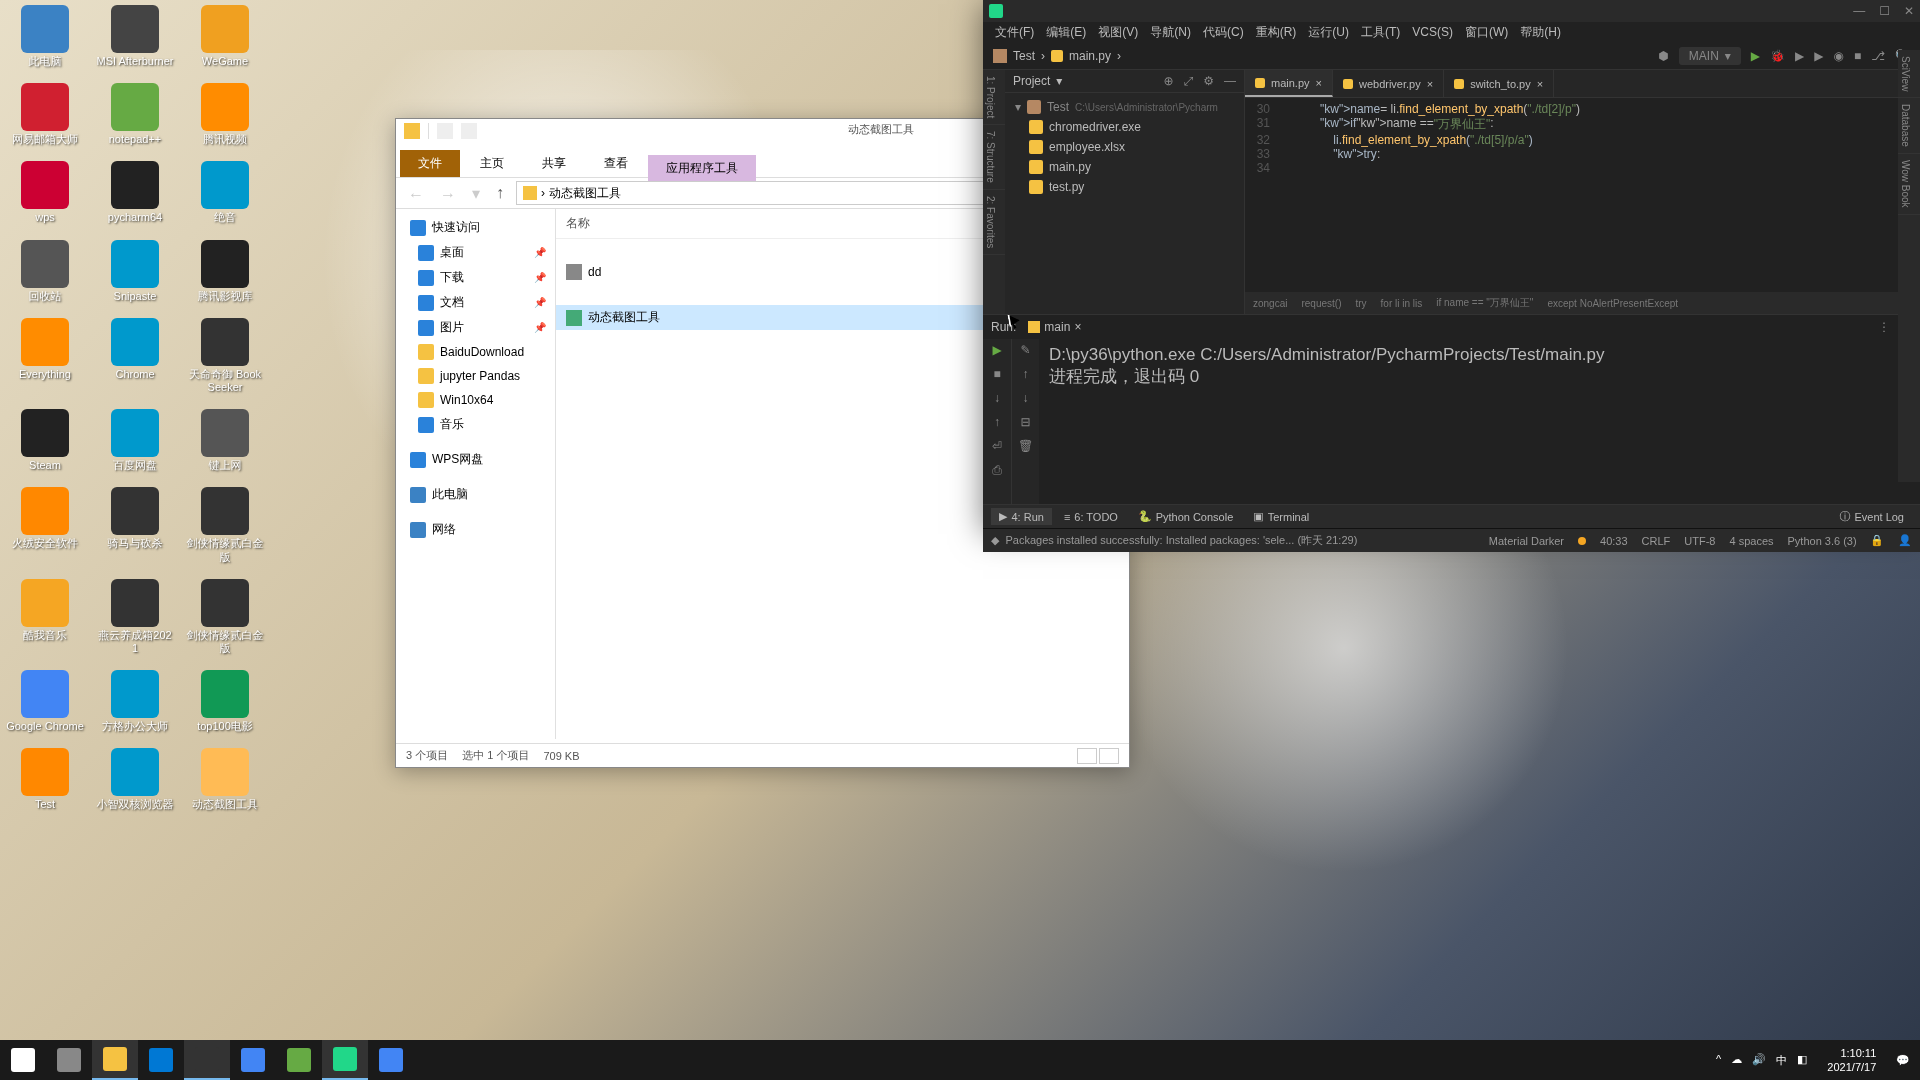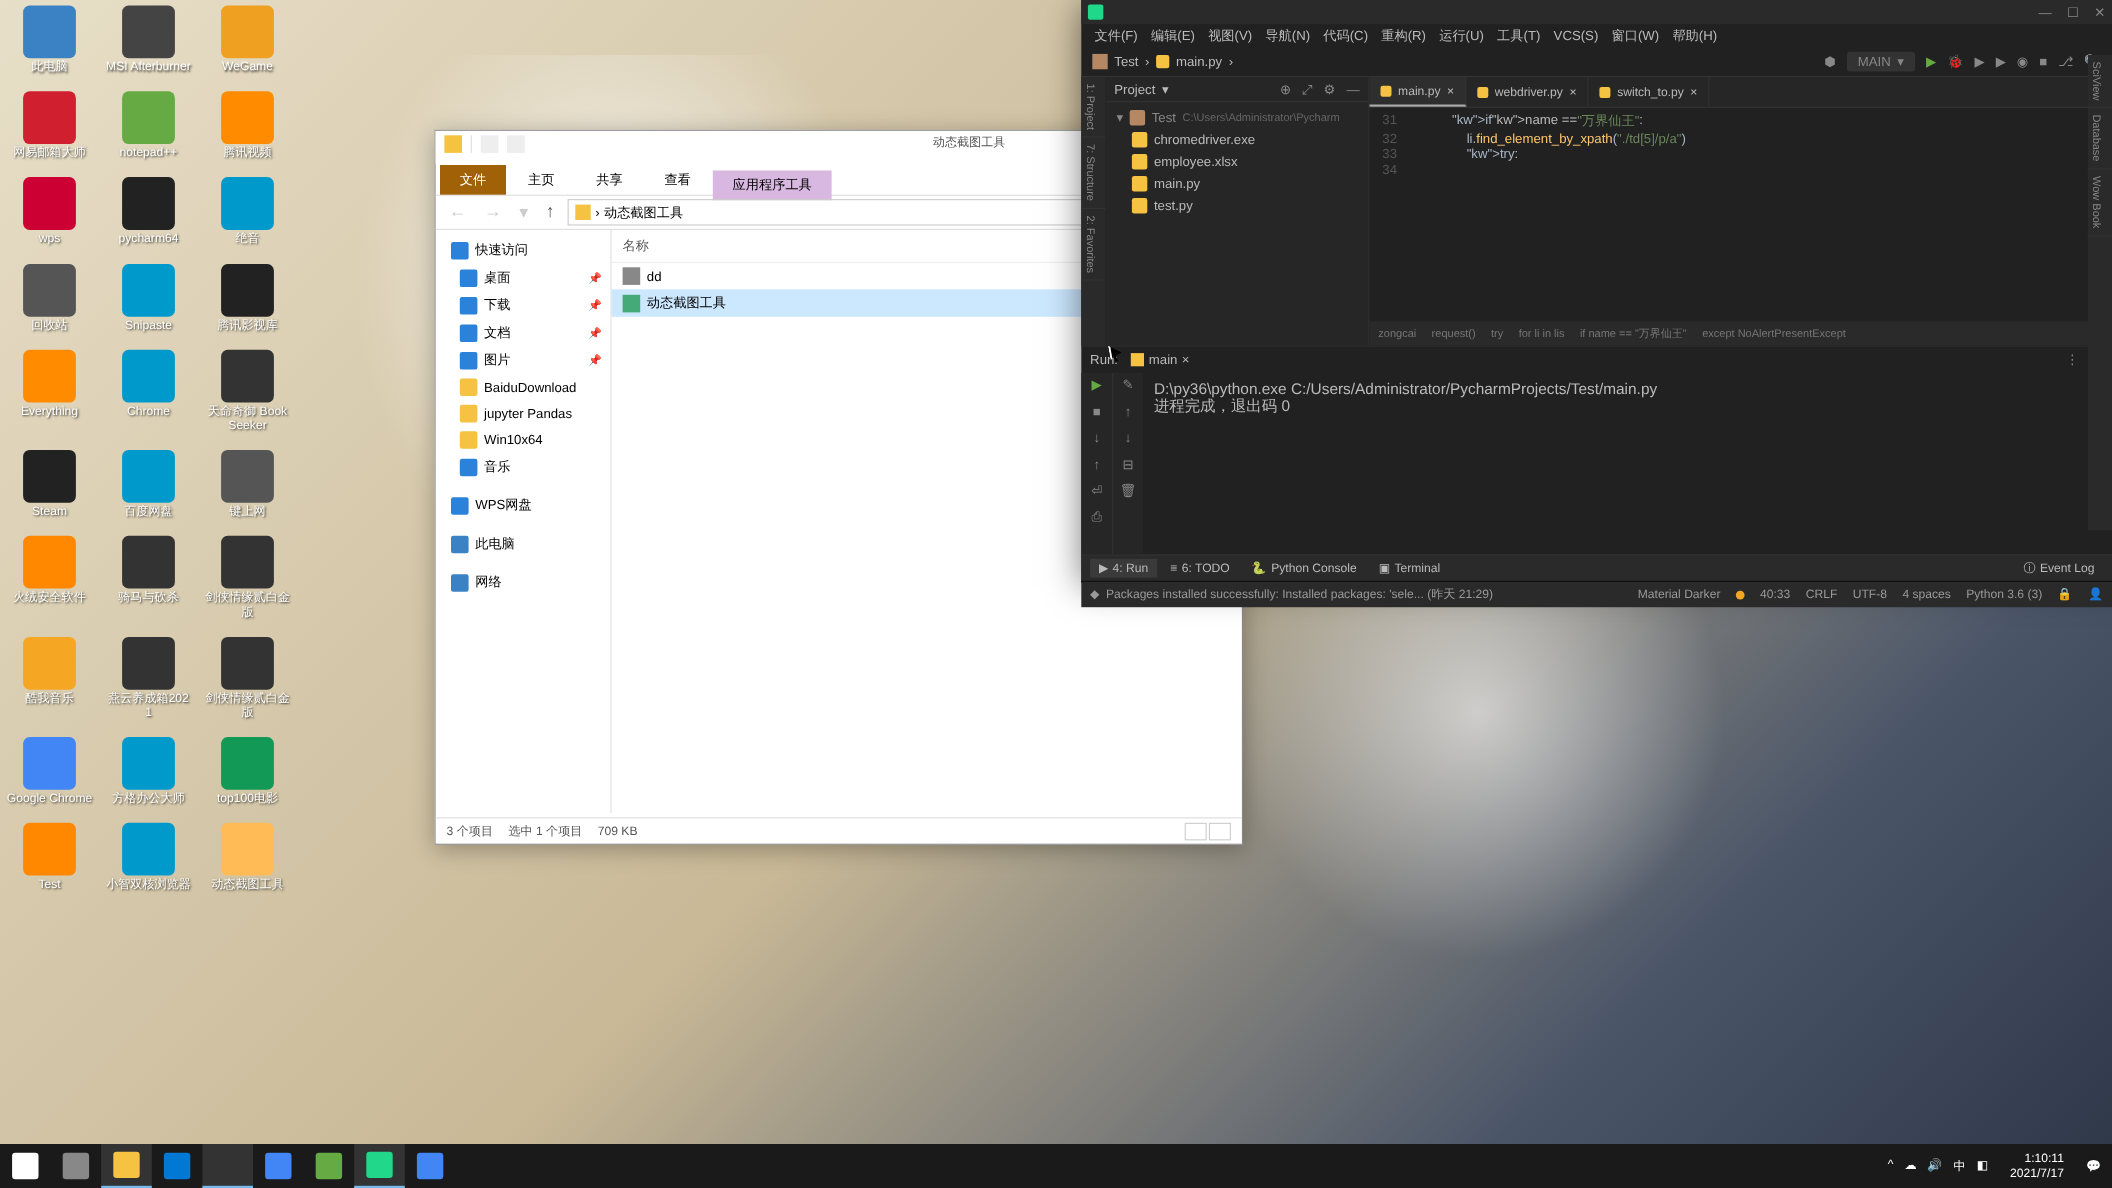--- a/index.html
+++ b/index.html
@@ -33,21 +33,21 @@
 .explorer .body{display:flex;height:calc(100% - 118px);}
 .explorer .nav{width:160px;border-right:1px solid #e0e0e0;padding:6px 0;font-size:12px;overflow:hidden;}
 .explorer .nav-item{padding:4px 6px 4px 22px;display:flex;align-items:center;gap:6px;cursor:pointer;position:relative;}
 .explorer .nav-item.hdr{font-weight:normal;padding-left:14px;}
 .explorer .nav-item .pin{position:absolute;right:8px;color:#999;font-size:10px;}
 .explorer .nav-item .ni{width:16px;height:16px;display:inline-block;border-radius:2px;}
 .explorer .files{flex:1;}
 .explorer .files .cols{display:flex;padding:6px 10px;font-size:12px;color:#555;border-bottom:1px solid #eee;}
 .explorer .files .cols .c1{flex:1;}
 .explorer .files .cols .c2{width:130px;}
-.explorer .files .row{display:flex;padding:4px 10px;font-size:12px;align-items:center;cursor:pointer;}
+.explorer .files .row{display:flex;padding:4px 10px;font-size:12px;align-items:center;cursor:pointer;margin-top:21px;}
 .explorer .files .row.sel{background:#cce8ff;}
 .explorer .files .row .c1{flex:1;display:flex;align-items:center;gap:6px;}
 .explorer .files .row .c2{width:130px;color:#666;}
 .explorer .files .row .fi{width:16px;height:16px;display:inline-block;}
 .explorer .status{position:absolute;bottom:0;left:0;right:0;height:24px;border-top:1px solid #ddd;display:flex;align-items:center;padding:0 10px;font-size:11px;color:#555;gap:14px;}
 .explorer .status .viewbtns{margin-left:auto;display:flex;gap:2px;}
 .explorer .status .viewbtns span{width:20px;height:16px;border:1px solid #ccc;}
 
 
 .ide{position:absolute;left:983px;top:0;width:937px;height:530px;background:#212121;color:#bbb;font-size:12px;z-index:6;box-shadow:0 4px 30px rgba(0,0,0,.5);}
@@ -81,21 +81,21 @@
 .ide .editor .code .fn{color:#ffc66d;}
 .ide .editor .crumb2{position:absolute;bottom:0;left:0;right:0;height:22px;background:#2a2a2a;display:flex;align-items:center;padding:0 8px;gap:14px;font-size:10px;color:#777;}
 .ide .editor .crumb2 span{cursor:pointer;}
 .ide .runpanel{height:190px;border-top:1px solid #333;display:flex;flex-direction:column;}
 .ide .runpanel .rhdr{display:flex;align-items:center;padding:2px 8px;height:24px;}
 .ide .runpanel .rhdr .rtabs{display:flex;gap:4px;align-items:center;}
 .ide .runpanel .rhdr .rtabs .rt{padding:2px 8px;display:flex;align-items:center;gap:4px;}
 .ide .runpanel .rhdr .rctl{margin-left:auto;display:flex;gap:10px;color:#888;}
 .ide .runpanel .rbody{flex:1;display:flex;}
 .ide .runpanel .rgutter{width:28px;background:#262626;display:flex;flex-direction:column;align-items:center;padding:4px 0;gap:10px;color:#888;}
-.ide .runpanel .rout{flex:1;padding:6px 10px;font-family:Consolas,monospace;font-size:14px;}
+.ide .runpanel .rout{flex:1;padding:6px 10px;font-family:Consolas,monospace;font-size:17px;}
 .ide .runpanel .rout .l{white-space:pre;}
 .ide .bottomtools{height:24px;background:#2a2a2a;border-top:1px solid #333;display:flex;align-items:center;padding:0 8px;gap:4px;font-size:11px;}
 .ide .bottomtools .bt{padding:2px 8px;cursor:pointer;display:flex;align-items:center;gap:4px;}
 .ide .bottomtools .bt.act{background:#3a3a3a;}
 .ide .bottomtools .evt{margin-left:auto;}
 .ide .statusbar{height:24px;background:#2a2a2a;border-top:1px solid #111;display:flex;align-items:center;padding:0 8px;gap:14px;font-size:11px;color:#999;}
 .ide .statusbar .msg{flex:1;display:flex;align-items:center;gap:6px;}
 .ide .statusbar .dot{width:8px;height:8px;border-radius:50%;background:#f5a623;}
 .ide .rightgutter{position:absolute;right:0;top:50px;width:22px;bottom:48px;background:#2a2a2a;writing-mode:vertical-lr;font-size:10px;color:#888;display:flex;}
 .ide .rightgutter span{padding:6px 2px;border-bottom:1px solid #333;}
@@ -465,20 +465,21 @@
             <span>webdriver.py</span>
             <span>×</span>
           </div>
           <div class="etab">
             <span style="width:10px;height:10px;background:#f5c242;display:inline-block;border-radius:2px"></span>
             <span>switch_to.py</span>
             <span>×</span>
           </div>
         </div>
       <div class="code" id="codelines">
+          <div class="ln"><span class="num">30</span><span class="txt">            <span class="&lt;span">"kw"</span>&gt;name</span> = li.<span class="fn">find_element_by_xpath</span>(<span class="str">"./td[2]/p"</span>)</div>
           <div class="ln"><span class="num">31</span><span class="txt">            <span class="&lt;span">"kw"</span>&gt;if</span> <span class="&lt;span">"kw"</span>&gt;name == <span class="str">"万界仙王"</span>:</div>
           <div class="ln">
             <span class="num">32</span>
             <span class="txt">                li.<span class="fn">find_element_by_xpath</span>(<span class="str">"./td[5]/p/a"</span>)</span>
           </div>
           <div class="ln"><span class="num">33</span><span class="txt">                <span class="&lt;span">"kw"</span>&gt;try</span>:</div>
           <div class="ln">
             <span class="num">34</span>
             <span class="txt">            </span>
           </div>

